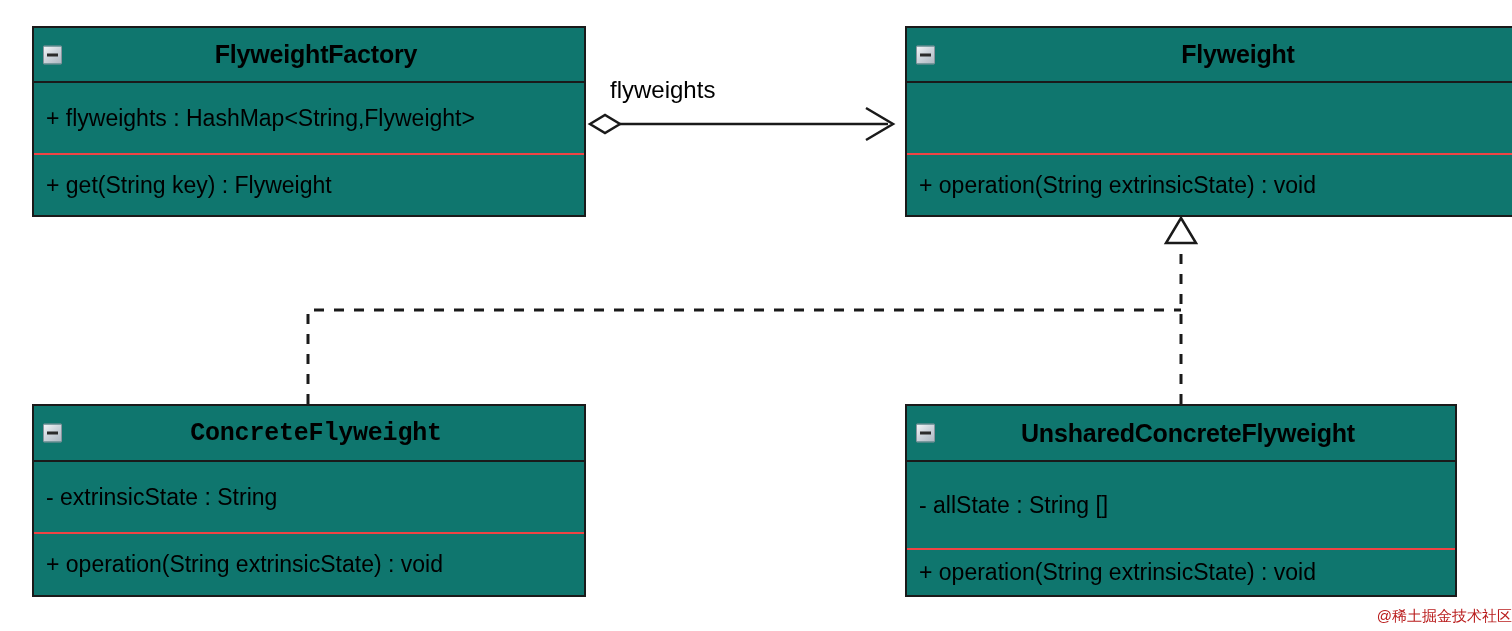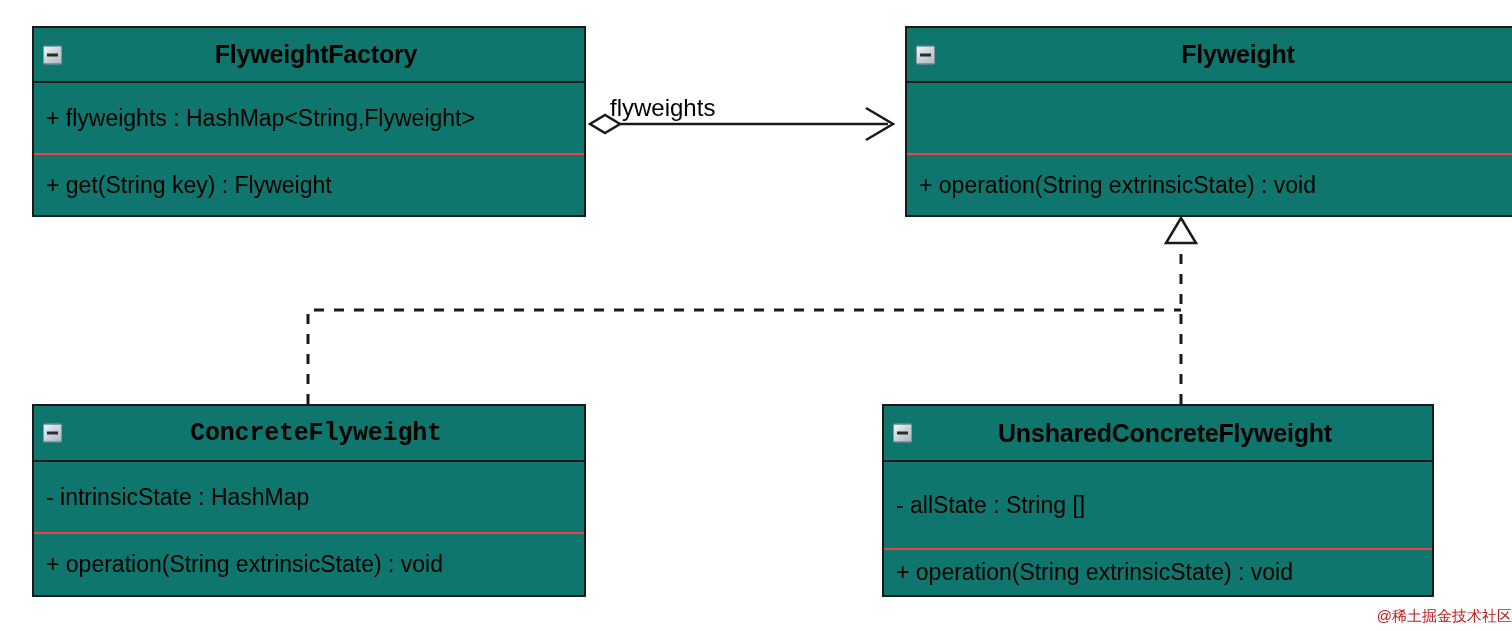--- a/index.html
+++ b/index.html
@@ -93,21 +93,20 @@
     width: 1512px;
     height: 631px;
     pointer-events: none;
   }
   .edge-label {
     position: absolute;
     font-size: 24px;
     color: #000000;
     white-space: nowrap;
     line-height: 1;
-    margin-top: 18px;
   }
 
   
   .watermark {
     position: absolute;
     right: 0;
     bottom: 8px;
     font-size: 15px;
     color: #b91c1c;
     white-space: nowrap;
@@ -164,28 +163,28 @@
       <span class="uml-member">+ operation(String extrinsicState) : void</span>
     </div>
   </div>
 
   <div class="uml-class" style="left:32px; top:404px; width:554px; height:193px;">
     <div class="uml-header" style="height:56px;font-family:Liberation Mono, monospace;">
       <span class="collapse-icon"></span>
       <span class="uml-title">ConcreteFlyweight</span>
     </div>
     <div class="uml-compartment" style="height:70px;">
-      <span class="uml-member">- intrinsicState : HashMap</span>
+      <span class="uml-member">- extrinsicState : String</span>
     </div>
     <div class="uml-compartment" style="flex:1;">
       <span class="uml-member">+ operation(String extrinsicState) : void</span>
     </div>
   </div>
 
-  <div class="uml-class" style="left:882px; top:404px; width:552px; height:193px;">
+  <div class="uml-class" style="left:905px; top:404px; width:552px; height:193px;">
     <div class="uml-header" style="height:56px;">
       <span class="collapse-icon"></span>
       <span class="uml-title">UnsharedConcreteFlyweight</span>
     </div>
     <div class="uml-compartment" style="height:86px;">
       <span class="uml-member">- allState : String []</span>
     </div>
     <div class="uml-compartment" style="flex:1;">
       <span class="uml-member">+ operation(String extrinsicState) : void</span>
     </div>

